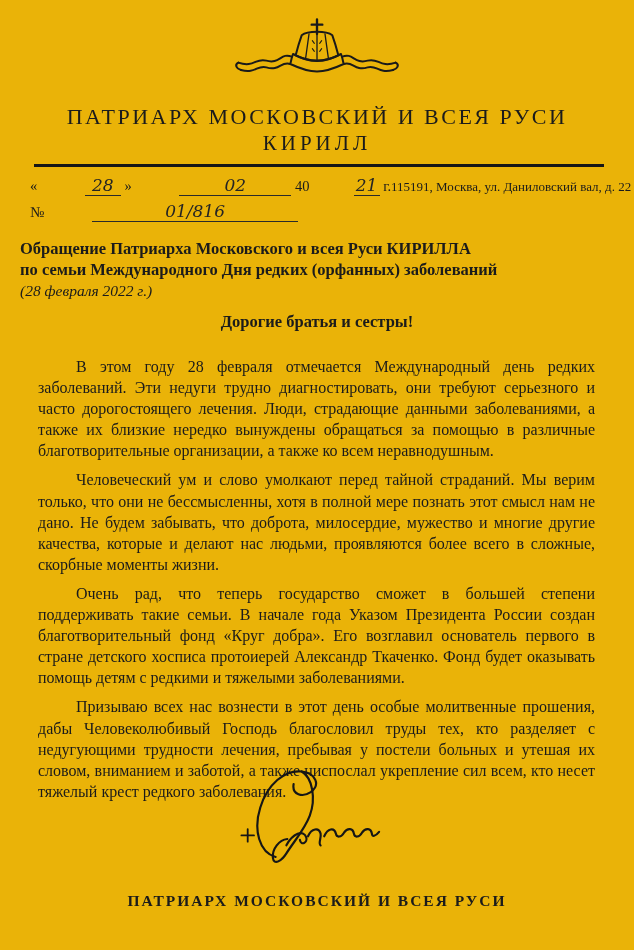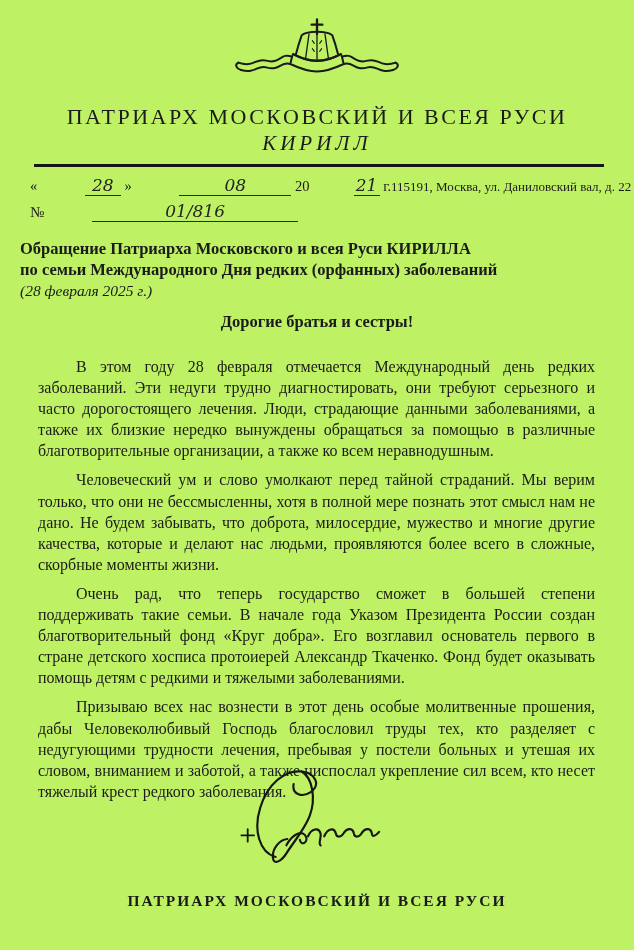--- a/index.html
+++ b/index.html
@@ -1,31 +1,31 @@
 <!DOCTYPE html>
 <html><head>
 <meta charset="utf-8">
 <style>
   html,body{margin:0;padding:0;}
   body{background:#e8e8e8;}
   .page{
     position:relative;
     width:634px;height:950px;
     margin:0 auto;
-    background:#bef264;
+    background:#eab308;
     color:#1b1b1b;
     font-family:"Liberation Serif", serif;
     overflow:hidden;
   }
   
   .emblem{position:absolute;top:14px;left:50%;transform:translateX(-50%);}
   
   .lh-title{position:absolute;top:104px;left:0;right:0;text-align:center;}
   .lh-line1{font-size:22px;letter-spacing:2.5px;line-height:26px;}
-  .lh-line2{font-size:21px;letter-spacing:4px;line-height:26px;font-style:italic;}
+  .lh-line2{font-size:21px;letter-spacing:4px;line-height:26px;}
   
   .rule{position:absolute;top:164px;left:34px;right:30px;height:3px;background:#161616;}
   
   .ref-row1{position:absolute;top:175px;left:30px;right:26px;display:flex;justify-content:space-between;align-items:baseline;}
   .date-left{font-size:14.5px;white-space:nowrap;}
   .hand{font-family:"DejaVu Serif", serif;font-style:italic;font-size:17px;color:#242424;}
   .u{display:inline-block;border-bottom:1.2px solid #2a2a2a;text-align:center;margin-left:44px;}
   .u-day{width:36px;}
   .u-month{width:112px;}
   .u-year{width:26px;}
@@ -76,36 +76,36 @@
     <div class="lh-line2">КИРИЛЛ</div>
   </div>
 
   <div class="rule"></div>
 
   <div class="ref-row1">
     <div class="date-left">
       <span>«</span>
       <span class="u u-day"><span class="hand">28</span></span>
       <span>»</span>
-      <span class="u u-month"><span class="hand">08</span></span>
-      <span>20</span><span class="u u-year"><span class="hand">21</span></span>
+      <span class="u u-month"><span class="hand">02</span></span>
+      <span>40</span><span class="u u-year"><span class="hand">21</span></span>
       <span>г.</span>
     </div>
     <div class="address">115191, Москва, ул. Даниловский вал, д. 22</div>
   </div>
 
   <div class="ref-row2">
     <span>№</span>
     <span class="u u-num"><span class="hand">01/816</span></span>
   </div>
 
   <div class="doc-title">
     <div>Обращение Патриарха Московского и всея Руси КИРИЛЛА</div>
     <div>по семьи Международного Дня редких (орфанных) заболеваний</div>
-    <div class="doc-title-date">(28 февраля 2025 г.)</div>
+    <div class="doc-title-date">(28 февраля 2022 г.)</div>
   </div>
 
   <div class="salutation">Дорогие братья и сестры!</div>
 
   <div class="body-text">
     <p>В этом году 28 февраля отмечается Международный день редких заболеваний. Эти недуги трудно диагностировать, они требуют серьезного и часто дорогостоящего лечения. Люди, страдающие данными заболеваниями, а также их близкие нередко вынуждены обращаться за помощью в различные благотворительные организации, а также ко всем неравнодушным.</p>
     <p>Человеческий ум и слово умолкают перед тайной страданий. Мы верим только, что они не бессмысленны, хотя в полной мере познать этот смысл нам не дано. Не будем забывать, что доброта, милосердие, мужество и многие другие качества, которые и делают нас людьми, проявляются более всего в сложные, скорбные моменты жизни.</p>
     <p>Очень рад, что теперь государство сможет в большей степени поддерживать такие семьи. В начале года Указом Президента России создан благотворительный фонд «Круг добра». Его возглавил основатель первого в стране детского хосписа протоиерей Александр Ткаченко. Фонд будет оказывать помощь детям с редкими и тяжелыми заболеваниями.</p>
     <p>Призываю всех нас вознести в этот день особые молитвенные прошения, дабы Человеколюбивый Господь благословил труды тех, кто разделяет с недугующими трудности лечения, пребывая у постели больных и утешая их словом, вниманием и заботой, а также ниспослал укрепление сил всем, кто несет тяжелый крест редкого заболевания.</p>
   </div>

